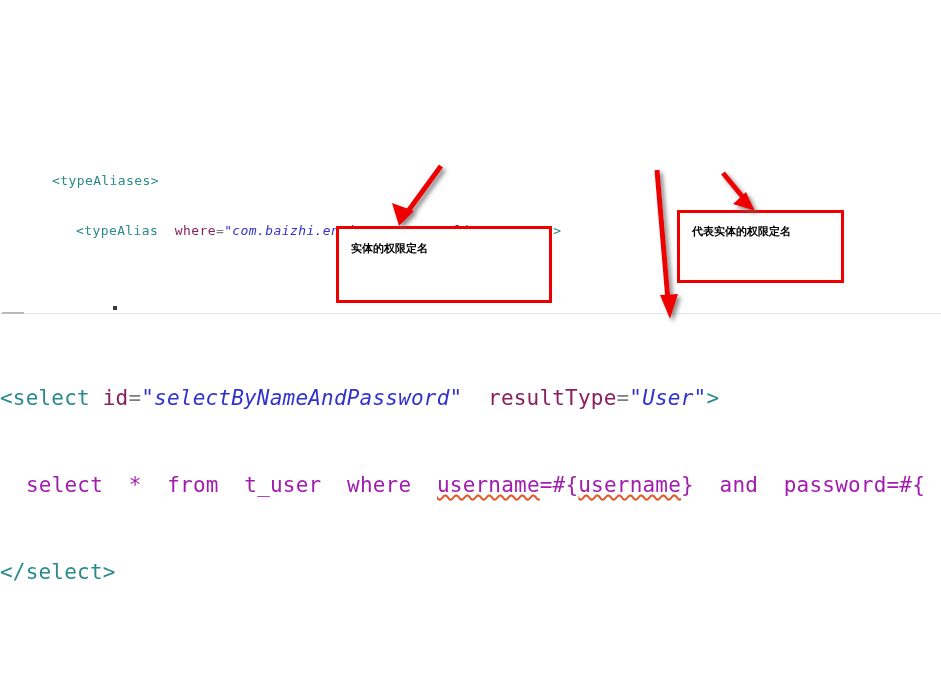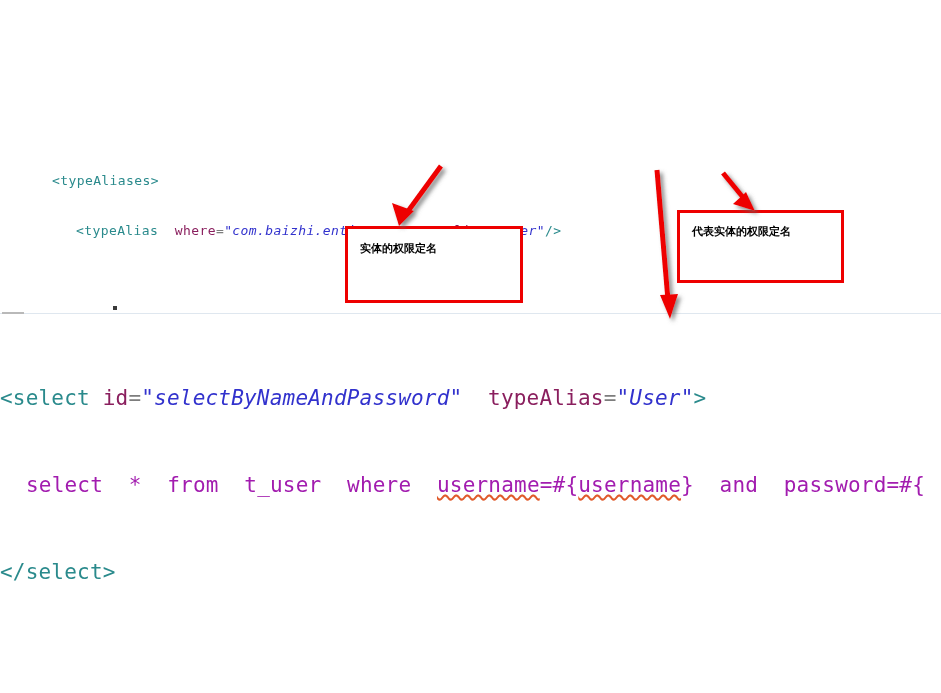--- a/index.html
+++ b/index.html
@@ -107,23 +107,23 @@
     color: #000000;
     font-weight: bold;
   }
   .note-box .note-text {
     display: block;
     padding: 9px 12px 0 12px;
     font-size: 11px;
     line-height: 21px;
   }
   #note-box-1 {
-    left: 345px;
+    left: 336px;
     top: 226px;
-    width: 178px;
+    width: 216px;
     height: 77px;
   }
   #note-box-2 {
     left: 677px;
     top: 210px;
     width: 167px;
     height: 73px;
   }
   #note-box-2 .note-text { padding-top: 8px; }
 
@@ -144,21 +144,21 @@
   <div class="code-block-top">
     <span class="ln indent1"><span class="tag">&lt;typeAliases&gt;</span></span>
     <span class="ln indent2"><span class="tag">&lt;typeAlias</span><span>  </span><span class="attr">where</span><span class="eq">=</span><span class="val">"com.baizhi.entity.User"</span><span>   </span><span class="attr">alias</span><span class="eq">=</span><span class="val">"User"</span><span class="tag">/&gt;</span></span>
   </div>
 
   <div class="sep-line"></div>
   <div class="sep-dash"></div>
   <div class="stray-dot"></div>
 
   <div class="code-block-bottom">
-    <span class="ln"><span class="tag">&lt;select</span><span> </span><span class="attr">id</span><span class="eq">=</span><span class="val">"selectByNameAndPassword"</span><span>  </span><span class="attr">typeAlias</span><span class="eq">=</span><span class="val">"User"</span><span class="tag">&gt;</span></span>
+    <span class="ln"><span class="tag">&lt;select</span><span> </span><span class="attr">id</span><span class="eq">=</span><span class="val">"selectByNameAndPassword"</span><span>  </span><span class="attr">resultType</span><span class="eq">=</span><span class="val">"User"</span><span class="tag">&gt;</span></span>
     <span class="ln bindent"><span class="sqltext">select  *  from  t_user  where  </span><span class="sqltext squiggle">username</span><span class="sqltext">=#{</span><span class="sqltext squiggle">username</span><span class="sqltext">}  and  password=#{</span></span>
     <span class="ln"><span class="tag">&lt;/select&gt;</span></span>
   </div>
 
   <div class="note-box" id="note-box-1">
     <span class="note-text">实体的权限定名</span>
   </div>
 
   <div class="note-box" id="note-box-2">
     <span class="note-text">代表实体的权限定名</span>

